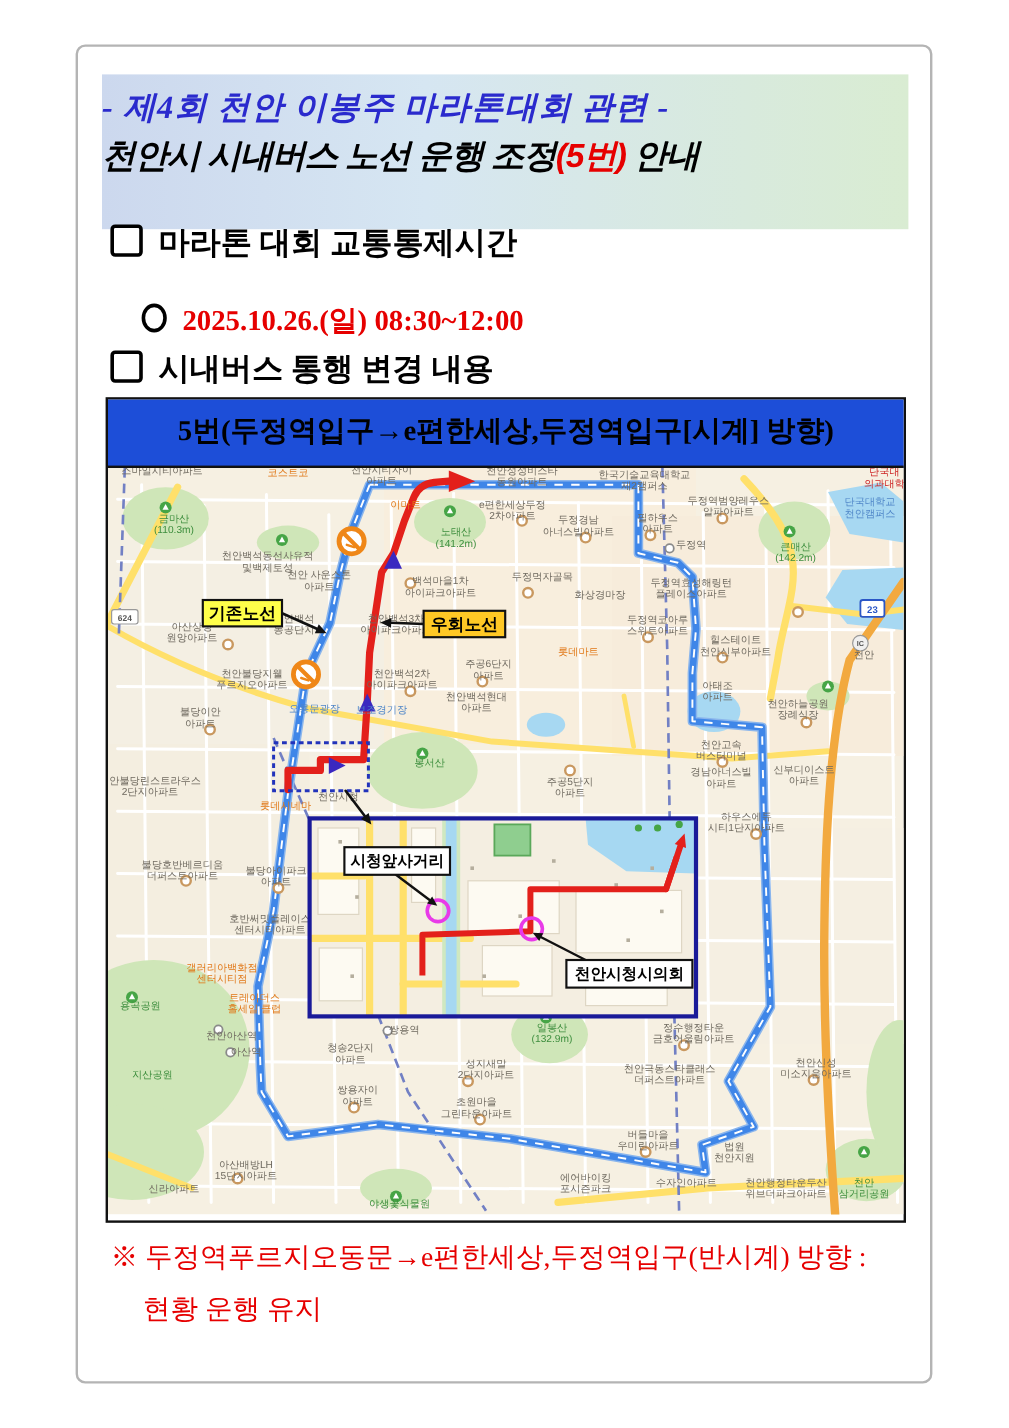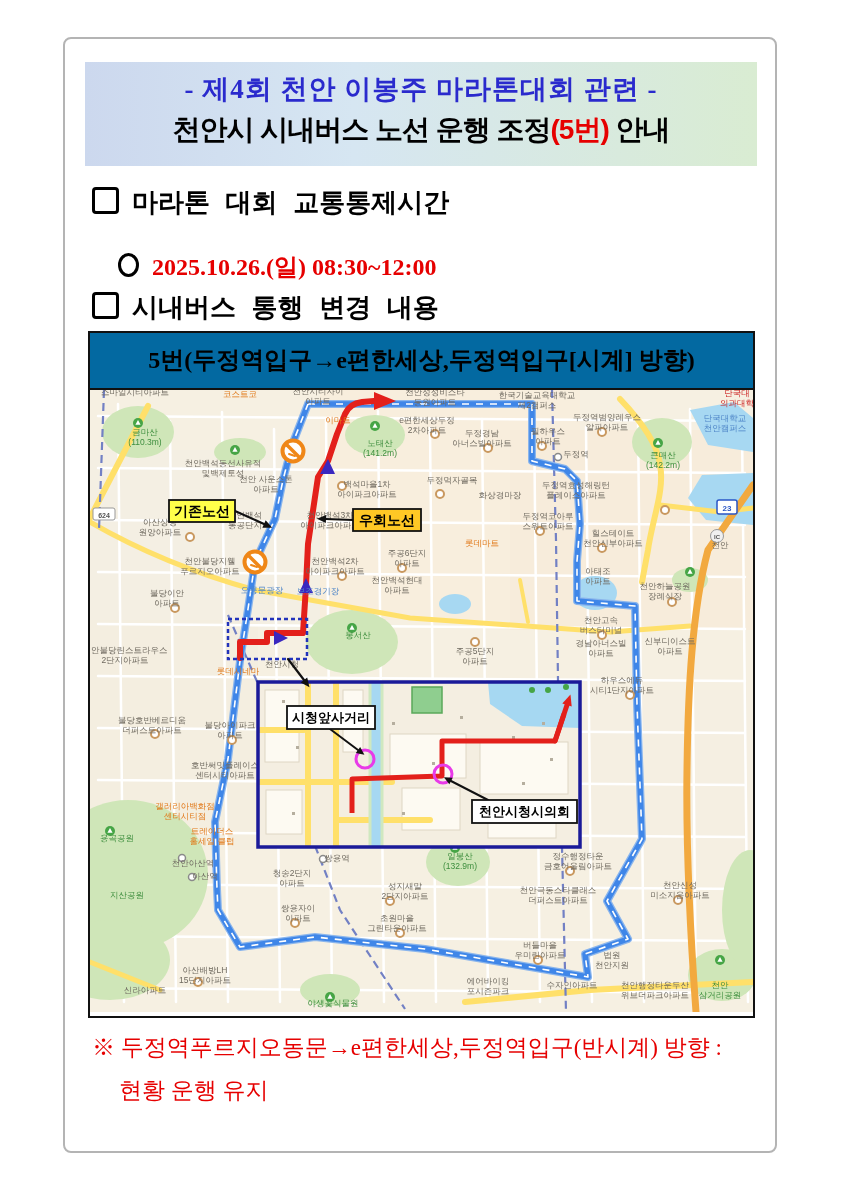--- a/index.html
+++ b/index.html
@@ -1,40 +1,40 @@
 <!DOCTYPE html>
 <html><head>
 <meta charset="utf-8">
 <style>
   html,body{margin:0;padding:0;}
   body{width:841px;height:1190px;background:#ffffff;position:relative;
        font-family:"Liberation Sans",sans-serif;overflow:hidden;}
   .frame{position:absolute;left:63px;top:37px;width:710px;height:1112px;
          border:2px solid #b4b4b4;border-radius:8px;}
-  .title-box{position:absolute;left:85px;top:62px;width:672px;height:104px;
+  .title-box{position:absolute;left:85px;top:62px;width:672px;height:129px;
          background:linear-gradient(90deg,#ccd8ee 0%,#d6e6f2 40%,#d9ecd2 100%);
-         text-align:center;}
+         font-style:italic;}
   .title-line1{margin-top:9px;font-family:"Liberation Serif",serif;font-weight:bold;
          font-size:27px;color:#2a2acd;letter-spacing:1px;}
   .title-line2{margin-top:4px;font-family:"Liberation Sans",sans-serif;font-weight:800;
          font-size:28px;color:#000;letter-spacing:-1px;}
   .title-line2 .hl{color:#e60000;}
-  .hsec{position:absolute;left:92px;font-family:Liberation Mono, monospace;
+  .hsec{position:absolute;left:92px;font-family:Liberation Serif, serif;
          font-weight:bold;font-size:26px;color:#000;white-space:nowrap;}
   .h1{top:185px;} .h2{top:270px;margin-top:20px;}
   .chkbox{display:inline-block;width:21px;height:21px;border:3px solid #000;
          border-radius:4px;margin-right:13px;vertical-align:-3px;background:#fff;}
   .bullet-line{position:absolute;left:118px;top:237px;font-family:"Liberation Serif",serif;
          font-weight:bold;font-size:24px;color:#e60000;white-space:nowrap;margin-top:14px;}
   .obullet{display:inline-block;width:15px;height:18px;border:3px solid #000;
          border-radius:50%;margin-right:13px;vertical-align:-2px;background:#fff;}
   .map-panel{position:absolute;left:88px;top:331px;width:663px;border:2px solid #111;}
   .map-title{height:55px;line-height:55px;text-align:center;border-bottom:2px solid #111;
          font-family:"Liberation Serif",serif;font-weight:bold;font-size:24px;color:#000;
-         background:#0369a1;white-space:nowrap;}
+         background:#1d4ed8;white-space:nowrap;}
   .footer{position:absolute;left:92px;top:1026px;font-family:"Liberation Serif",serif;
          font-weight:normal;font-size:23px;color:#e60000;line-height:43px;}
   .footer .l2{padding-left:27px;}
   svg text{font-family:"Liberation Sans",sans-serif;}
 </style>
 </head>
 <body>
 
 <div class="frame"></div>
 

